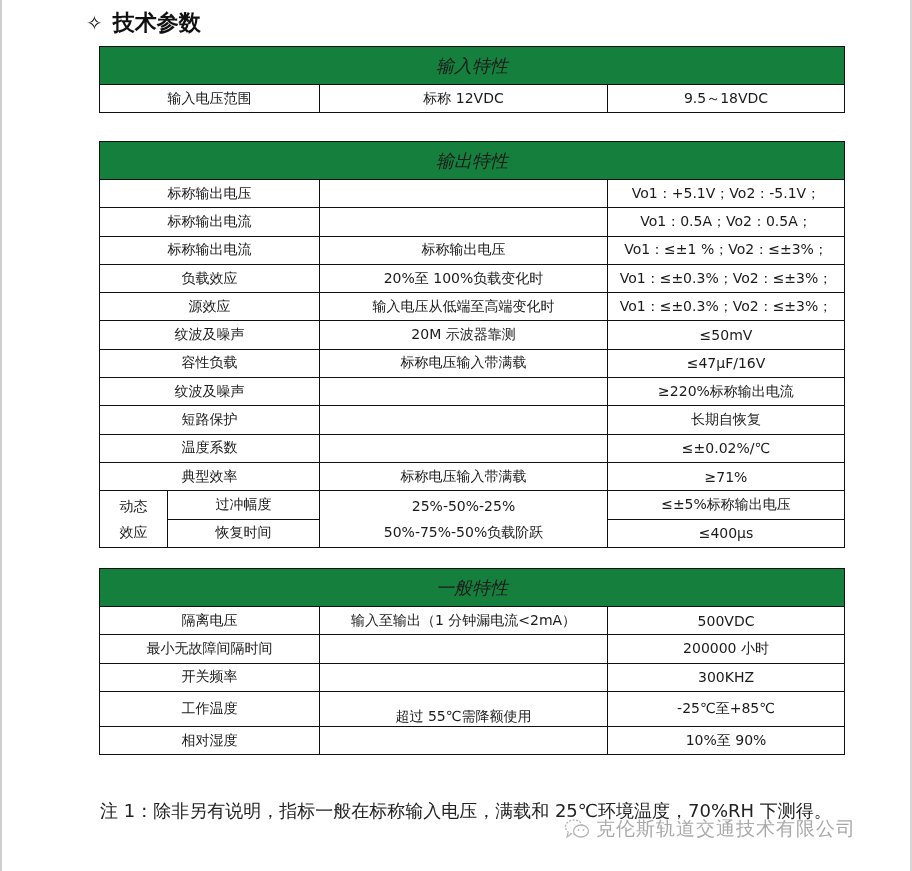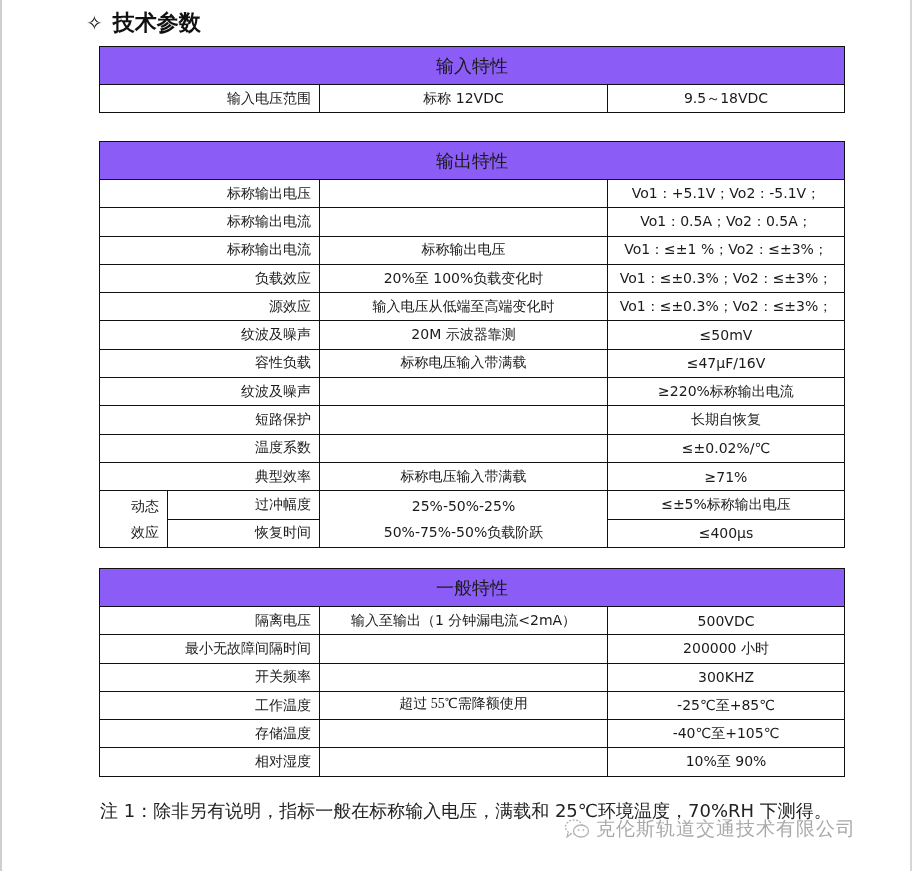--- a/index.html
+++ b/index.html
@@ -27,28 +27,29 @@
   }
   table.spec td, table.spec th {
     border: 1.5px solid #111;
     height: 28.3px;
     padding: 0 8px;
     font-weight: normal;
     white-space: nowrap;
     overflow: hidden;
   }
   table.spec th.section {
-    background: #8b5cf6;
+    background: #15803d;
     text-align: center;
     font-size: 18px;
     height: 38px;
     color: #1a1a1a;
+    font-style: italic;
   }
   td.c { text-align: center; margin-top: 40px; }
-  td.l { text-align: right; margin-top: 29px; }
+  td.l { text-align: center; margin-top: 29px; }
   td.tall { height: 48px; }
   td.sub { padding-left: 8px; }
   col.c1 { width: 220px; }
   col.c2 { width: 288px; }
   col.c3 { width: 237px; }
 
   #t-input  { top: 46px; }
   #t-output { top: 141px; }
   #t-general { top: 568px; }
 
@@ -200,27 +201,22 @@
     <td class="c"></td>
     <td class="c">200000 小时</td>
   </tr>
   <tr>
     <td class="l">开关频率</td>
     <td class="c"></td>
     <td class="c">300KHZ</td>
   </tr>
   <tr>
     <td class="l tall">工作温度</td>
-    <td class="c tall" style="vertical-align:top;padding-top:3px;font-family:Liberation Serif, serif;">超过 55℃需降额使用</td>
+    <td class="c tall" style="vertical-align:top;padding-top:16px;">超过 55℃需降额使用</td>
     <td class="c tall">-25℃至+85℃</td>
-  </tr>
-  <tr>
-    <td class="l">存储温度</td>
-    <td class="c"></td>
-    <td class="c">-40℃至+105℃</td>
   </tr>
   <tr>
     <td class="l">相对湿度</td>
     <td class="c"></td>
     <td class="c">10%至 90%</td>
   </tr>
 </tbody>
   </table>
 
 <div class="note">注 1：除非另有说明，指标一般在标称输入电压，满载和 25℃环境温度，70%RH 下测得。</div>

